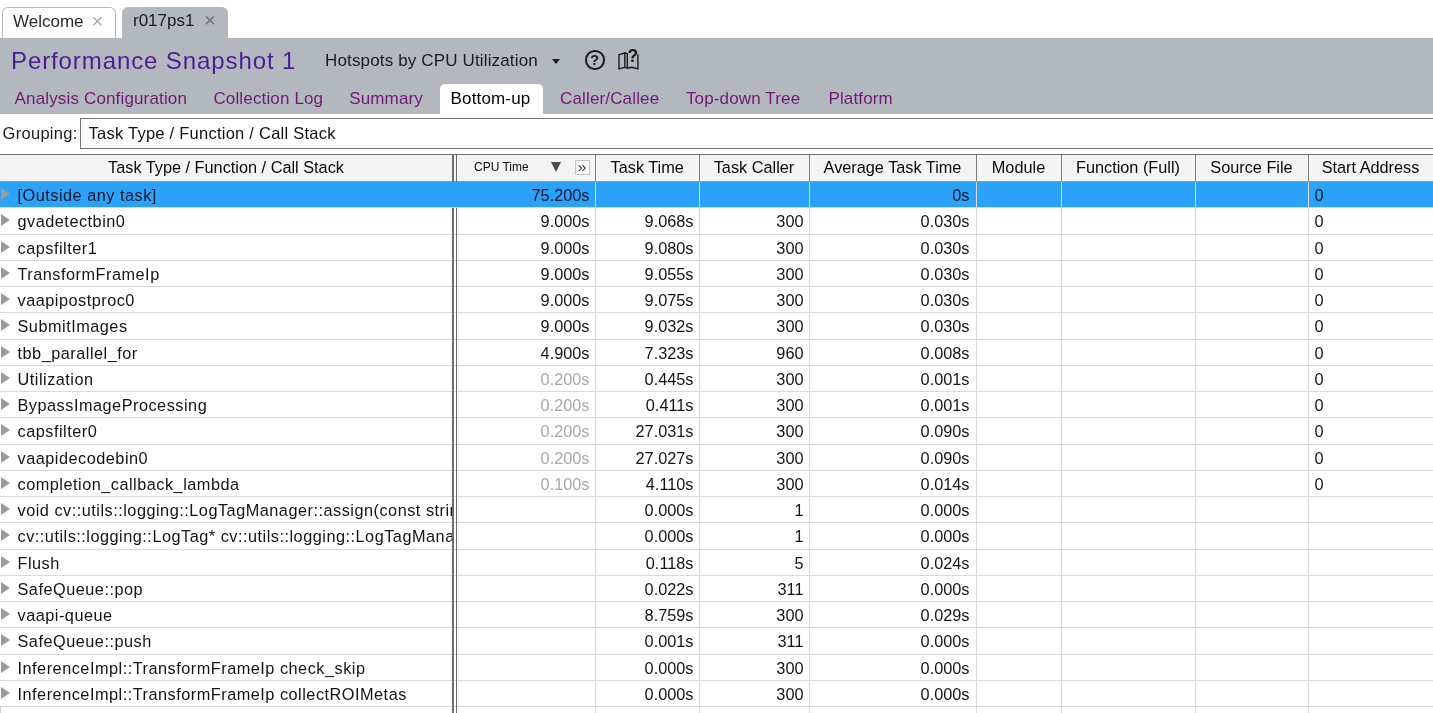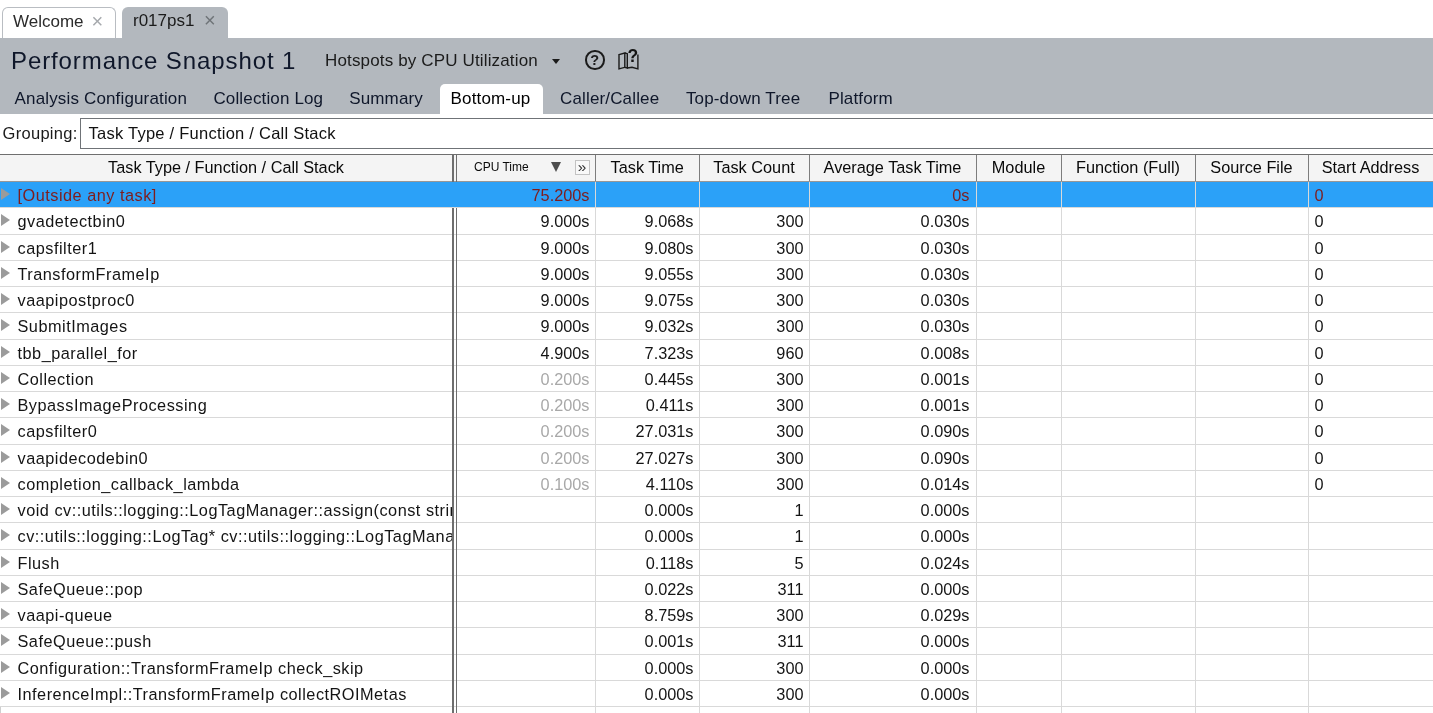--- a/index.html
+++ b/index.html
@@ -10,28 +10,28 @@
 #tabW{position:absolute;left:1.5px;top:7px;width:114px;height:31px;background:#fff;
   border:1px solid #b9bdc2;border-bottom:none;border-radius:6px 6px 0 0;
   font-size:17px;color:#2b2b2b;line-height:28.5px;padding-left:10.5px}
 #tabW .x{position:absolute;left:89px;top:-1.5px;color:#a6a9ad;font-size:20px;font-weight:400}
 #tabR{position:absolute;left:122px;top:7px;width:106px;height:31px;background:#b3b8be;
   border-radius:6px 6px 0 0;font-size:17px;color:#1b1b1b;line-height:28.5px;padding-left:11px}
 #tabR .x{position:absolute;left:82px;top:-1.5px;color:#6f7478;font-size:20px}
 
 
 #ghdr{position:absolute;left:0;top:38px;width:1433px;height:76px;background:#b3b8be}
-#title{position:absolute;left:11px;top:9px;font-size:24px;color:#0f172a;letter-spacing:0.9px}
+#title{position:absolute;left:11px;top:9px;font-size:24px;color:#4c1d95;letter-spacing:0.9px}
 #vsel{position:absolute;left:325px;top:12.5px;font-size:17px;letter-spacing:0.15px;color:#1b1b1b}
 #caret{position:absolute;left:552px;top:21px;width:0;height:0;
   border-left:4.7px solid transparent;border-right:4.7px solid transparent;
   border-top:5.2px solid #1b1b1b}
 #qcirc{position:absolute;left:585px;top:12px;width:19.5px;height:19.5px;border:2px solid #1b1b1b;
   border-radius:50%;text-align:center;font-size:14.5px;font-weight:bold;line-height:16.5px;color:#1b1b1b}
-.stab{position:absolute;top:50.5px;font-size:17px;letter-spacing:0.15px;color:#0f172a;white-space:nowrap}
+.stab{position:absolute;top:50.5px;font-size:17px;letter-spacing:0.15px;color:#701a75;white-space:nowrap}
 #atab{position:absolute;left:439.7px;top:46px;width:103px;height:30px;background:#fff;
   border-radius:5px 5px 0 0}
 
 
 #grp{position:absolute;left:2.5px;top:124px;font-size:16.5px;letter-spacing:0.3px;color:#1b1b1b}
 #gsel{position:absolute;left:79.5px;top:118px;width:1356px;height:31px;border:1px solid #6f7377;
   background:#fff;font-size:16.5px;letter-spacing:0.25px;line-height:29px;padding-left:8px;color:#111}
 
 
 #tbl{position:absolute;left:0;top:154px;width:1433px;height:559px}
@@ -43,21 +43,21 @@
 .hsep{position:absolute;top:0;width:1px;height:26px;background:#7d7d7d}
 #cputxt{position:absolute;left:474px;top:-1.5px;height:26px;line-height:26px;font-size:12px;color:#0a0a0a}
 #sorttri{position:absolute;left:551px;top:7px;width:0;height:0;
   border-left:5.8px solid transparent;border-right:5.8px solid transparent;
   border-top:10.5px solid #4d4d4d}
 #morebox{position:absolute;left:574.5px;top:4.5px;width:15px;height:15px;border:1px solid #c3c3c3;
   background:#f9f9f9;text-align:center;line-height:12px;font-size:15.5px;color:#333}
 #tbody{position:absolute;left:0;top:28px;width:1433px;height:531px}
 .row{position:relative;width:1433px;height:26.26px;border-bottom:1px solid #d9d9d9;
   font-size:16.3px;display:flex;align-items:center;background:#fff}
-.row.sel{background:#2ba1f8;color:#7f1d1d;border-bottom-color:#d9d9d9;z-index:5}
+.row.sel{background:#2ba1f8;color:#0f172a;border-bottom-color:#d9d9d9;z-index:5}
 .c0{position:relative;width:452px;height:100%;overflow:hidden;white-space:nowrap;flex:none}
 .tri{position:absolute;left:1px;top:6px;width:0;height:0;
   border-top:6.5px solid transparent;border-bottom:6.5px solid transparent;
   border-left:9px solid #9b9b9b}
 .lbl{position:absolute;left:17.5px;top:0;line-height:26.26px;white-space:nowrap;letter-spacing:0.5px}
 .num{height:100%;line-height:26.26px;text-align:right;flex:none}
 .cpu{width:143.5px;padding-right:6px}
 .gry{color:#a8a8a8}
 .w1{width:103.5px;padding-right:5.5px}
 .w2{width:110px;padding-right:5.5px}
@@ -96,21 +96,21 @@
 
   <div id="grp">Grouping:</div>
   <div id="gsel">Task Type / Function / Call Stack</div>
 
   <div id="tbl">
     <div id="topline"></div>
     <div id="leftline"></div>
     <div id="thead">
       <div class="hc" style="left:26px;width:400px">Task Type / Function / Call Stack</div>
 <div class="hc" style="left:447.20000000000005px;width:400px">Task Time</div>
-<div class="hc" style="left:554px;width:400px">Task Count</div>
+<div class="hc" style="left:554px;width:400px">Task Caller</div>
 <div class="hc" style="left:692.5px;width:400px">Average Task Time</div>
 <div class="hc" style="left:928px;width:400px">Function (Full)</div>
 <div class="hc" style="left:818.5px;width:400px">Module</div>
 <div class="hc" style="left:1051.5px;width:400px">Source File</div>
 <div class="hc" style="left:1170.5px;width:400px">Start Address</div>
       <div class="hsep" style="left:595px"></div>
 <div class="hsep" style="left:699px"></div>
 <div class="hsep" style="left:809px"></div>
 <div class="hsep" style="left:975.5px"></div>
 <div class="hsep" style="left:1060.5px"></div>
@@ -194,21 +194,21 @@
           </div>
           <div class="num cpu">4.900s</div>
           <div class="num w1">7.323s</div>
           <div class="num w2">960</div>
           <div class="num w3">0.008s</div>
           <div class="sa">0</div>
         </div>
 <div class="row">
           <div class="c0">
             <span class="tri"></span>
-            <span class="lbl">Collection</span>
+            <span class="lbl">Utilization</span>
           </div>
           <div class="num cpu gry">0.200s</div>
           <div class="num w1">0.445s</div>
           <div class="num w2">300</div>
           <div class="num w3">0.001s</div>
           <div class="sa">0</div>
         </div>
 <div class="row">
           <div class="c0">
             <span class="tri"></span>
@@ -315,21 +315,21 @@
           </div>
           <div class="num cpu"></div>
           <div class="num w1">0.001s</div>
           <div class="num w2">311</div>
           <div class="num w3">0.000s</div>
           <div class="sa"></div>
         </div>
 <div class="row">
           <div class="c0">
             <span class="tri"></span>
-            <span class="lbl">Configuration::TransformFrameIp check_skip</span>
+            <span class="lbl">InferenceImpl::TransformFrameIp check_skip</span>
           </div>
           <div class="num cpu"></div>
           <div class="num w1">0.000s</div>
           <div class="num w2">300</div>
           <div class="num w3">0.000s</div>
           <div class="sa"></div>
         </div>
 <div class="row">
           <div class="c0">
             <span class="tri"></span>

